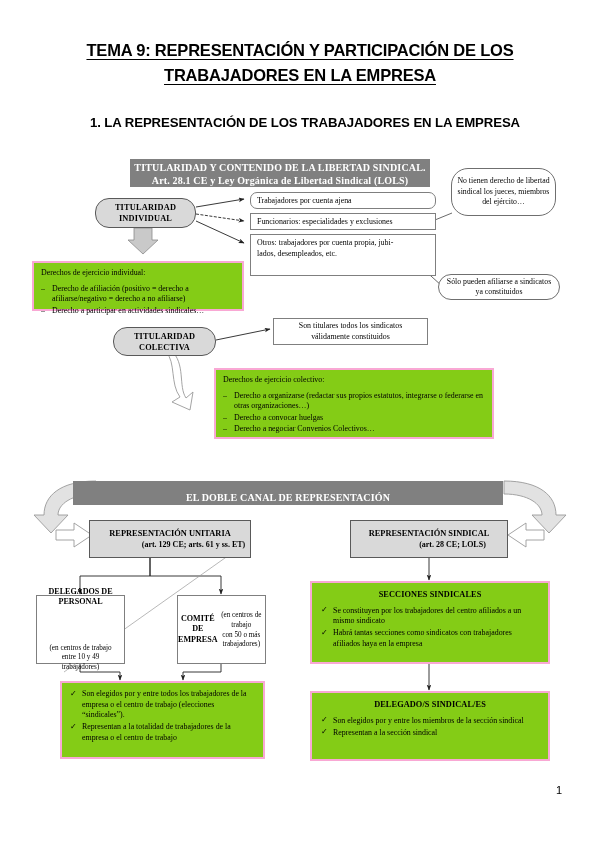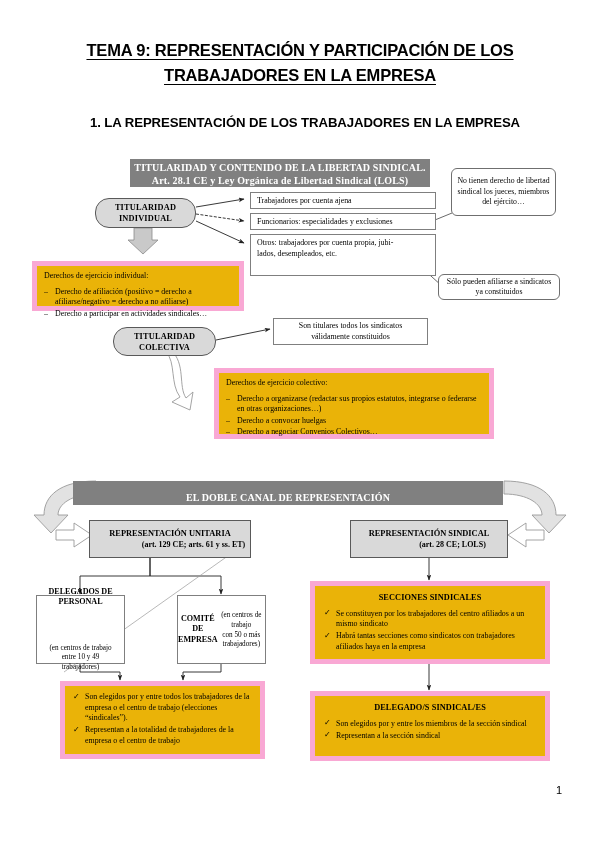--- a/index.html
+++ b/index.html
@@ -99,33 +99,33 @@
     display: flex;
     flex-direction: column;
     align-items: center;
     justify-content: center;
   }
   .gbox .sub { font-weight: bold; font-size: 8px; margin-left: 47px; }
   .callout {
     position: absolute;
     background: #fff;
     border: 1px solid #6f6f6f;
-    border-radius: 6px;
+    border-radius: 17px;
     text-align: center;
     font-size: 7.8px;
     line-height: 10.4px;
     display: flex;
     align-items: center;
     justify-content: center;
     padding: 3px 5px;
   }
   .listbox {
     position: absolute;
-    background: #eab308;
-    border: 5px solid #f9a8d4;
+    background: #84cc16;
+    border: 2px solid #f9a8d4;
     font-size: 7.9px;
     line-height: 10.6px;
     padding: 5px 7px 5px 7px;
   }
   .listbox .hd { margin-bottom: 5px; }
   .dash-list { margin: 0; padding: 0; list-style: none; }
   .dash-list li {
     position: relative;
     padding-left: 11px;
     margin-bottom: 1px;
@@ -206,21 +206,21 @@
     <div>Art. 28.1 CE y Ley Orgánica de Libertad Sindical (LOLS)</div>
   </div>
 
   <div class="pill" style="left:95px; top:198px; width:101px; height:30px;">
     <div>
       <div>TITULARIDAD</div>
       <div>INDIVIDUAL</div>
     </div>
   </div>
 
-  <div class="obox" style="left:250px; top:192px; width:186px; height:17px; padding:3px 6px;">
+  <div class="obox" style="left:250px; top:192px; width:186px; height:17px; padding:3px 6px;border-radius:7px;">
     <span>Trabajadores por cuenta ajena</span>
   </div>
   <div class="obox" style="left:250px; top:213px; width:186px; height:17px; padding:3px 6px;">
     <span>Funcionarios: especialidades y exclusiones</span>
   </div>
   <div class="obox" style="left:250px; top:234px; width:186px; height:42px; padding:3px 6px;">
     <div>Otros: trabajadores por cuenta propia, jubi-</div>
     <div>lados, desempleados, etc.</div>
   </div>
 

